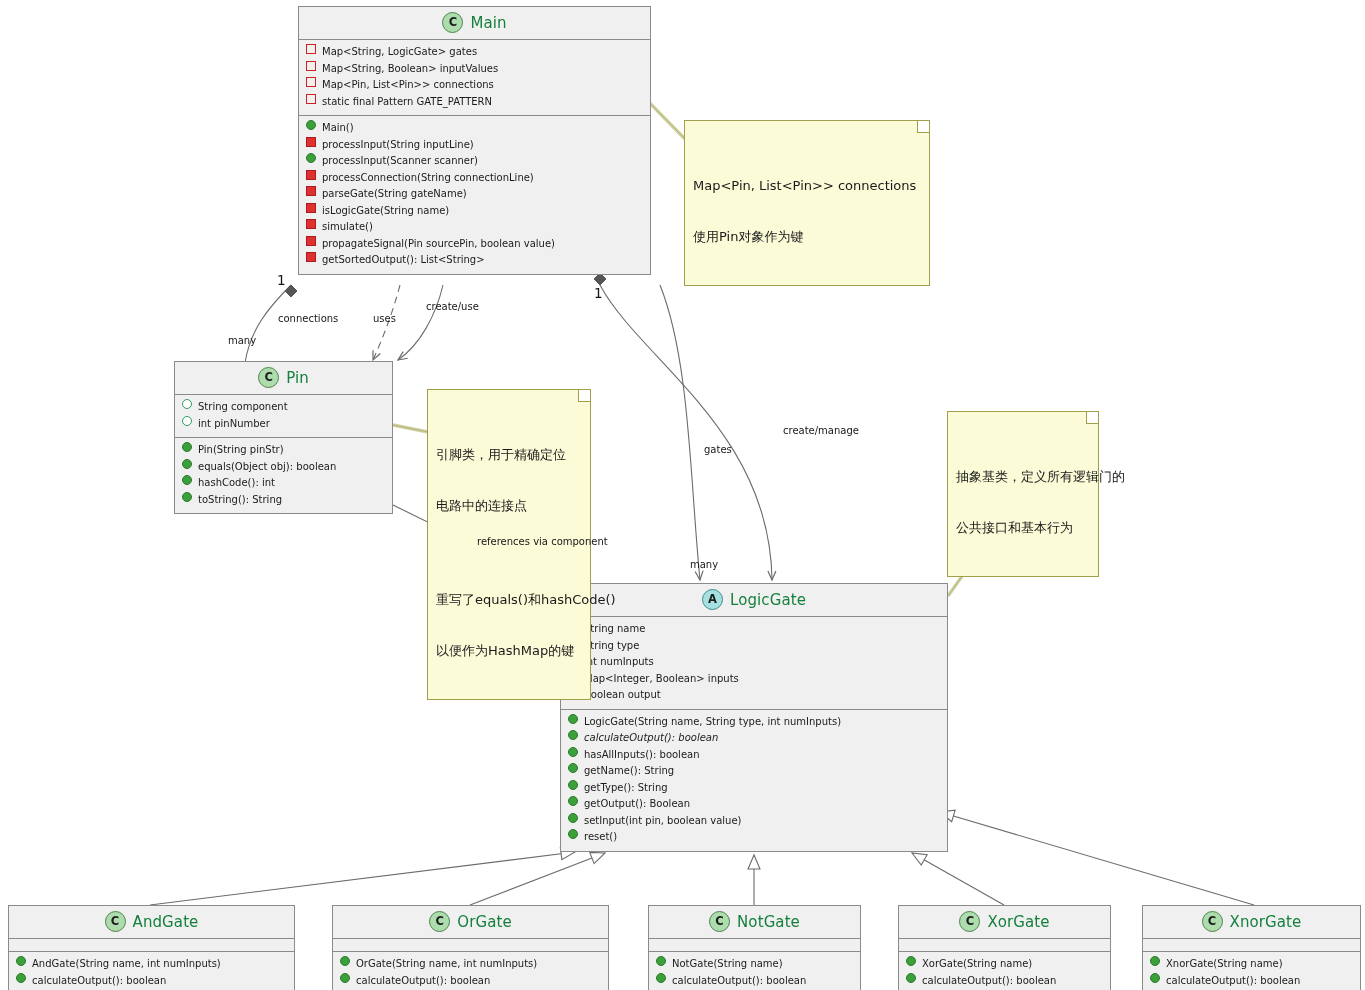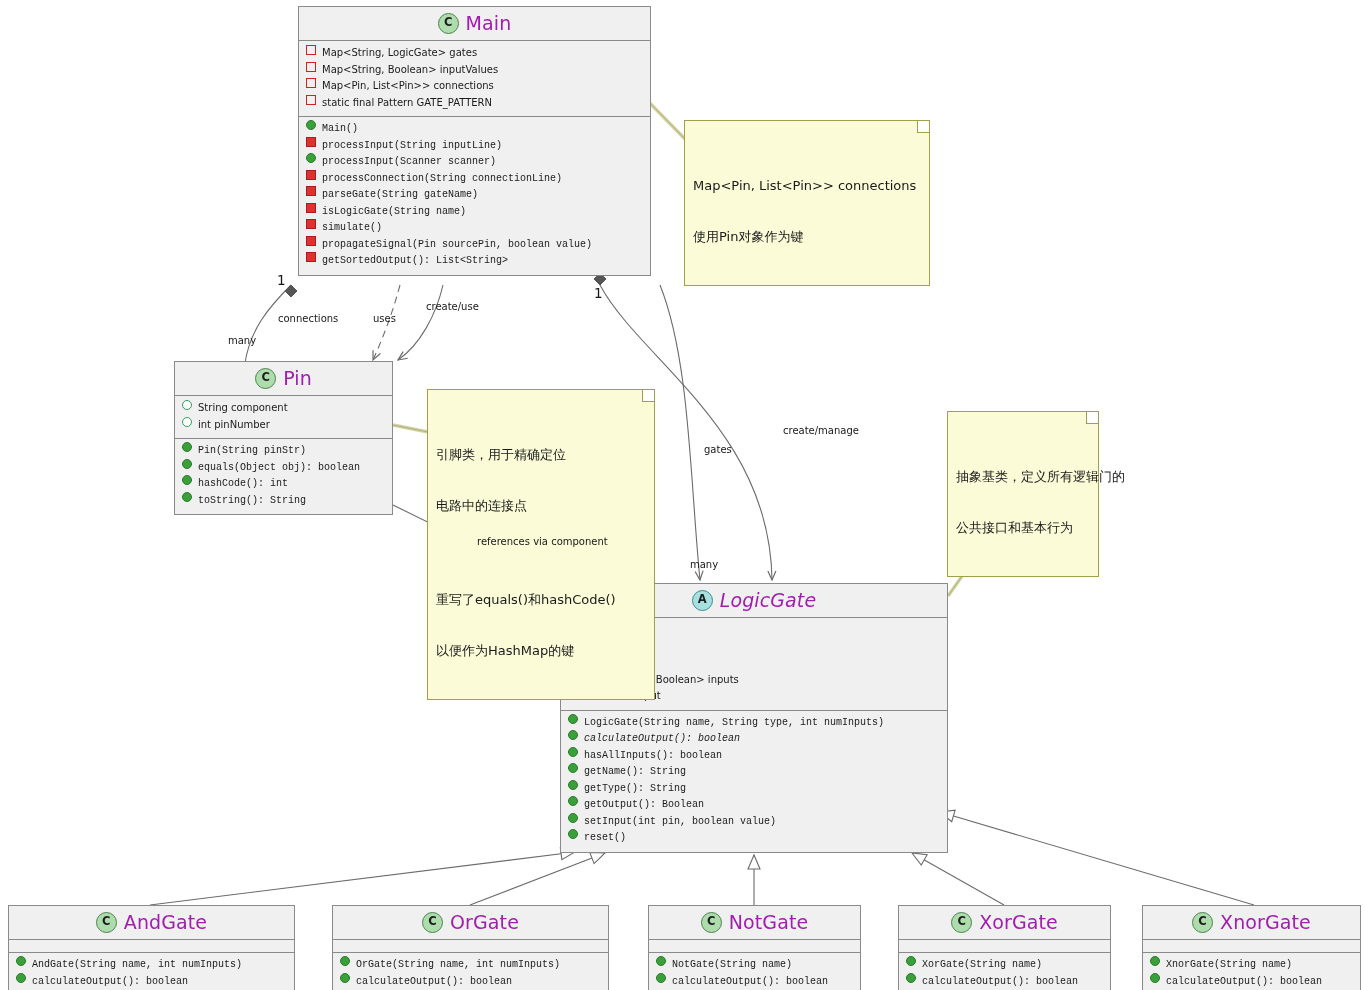--- a/index.html
+++ b/index.html
@@ -23,39 +23,39 @@
     box-sizing:border-box;
     box-shadow:0 0 0 0 rgba(0,0,0,0);
   }
   .cls .hdr{
     display:flex;align-items:center;justify-content:center;
     gap:7px;
     padding:5px 8px 6px 8px;
     border-bottom:1px solid #8a8a8a;
     background:#f0f0f0;
   }
-  .cls .hdr .title{font-size:19px;color:#a21caf;letter-spacing:.1px;}
-  .cls.abstract .hdr .title{font-style:italic;}
+  .cls .hdr .title{font-size:15px;color:#15803d;letter-spacing:.1px;}
+  .cls.abstract .hdr .title{}
   .badge{
     width:19px;height:19px;border-radius:50%;
     display:flex;align-items:center;justify-content:center;
     font-size:11.5px;font-weight:bold;
     color:#1d1d1d;
     border:1px solid #4f7a4f;
     flex:0 0 auto;
     line-height:1;
   }
   .badge.cbadge{background:#adddad;border-color:#4e824e;}
   .badge.abadge{background:#a6e0e0;border-color:#3f8c8c;}
 
   .compart{
     padding:4px 6px 5px 6px;
     border-bottom:1px solid #8a8a8a;
   }
-  .compart:last-child{border-bottom:none;font-family:Liberation Mono, monospace;}
+  .compart:last-child{border-bottom:none;}
   .compart.empty{padding:3px 6px;height:6px;}
   .row{
     display:flex;align-items:baseline;gap:6px;
     line-height:16.5px;
     white-space:nowrap;
     padding:0 1px;
   }
   .row .lbl{font-size:10px;color:#1a1a1a;}
   .row.italic .lbl{font-style:italic;}
 
@@ -425,21 +425,21 @@
         </div>
     </div>
   </div>
 
   <div class="note" id="note-connections" style="left:684px;top:120px;width:246px;">
     <span class="fold"></span>
     <span class="nline">Map&lt;Pin, List&lt;Pin&gt;&gt; connections</span>
     <span class="nline">使用Pin对象作为键</span>
   </div>
 
-  <div class="note" id="note-pin" style="left:427px;top:389px;width:228px;">
+  <div class="note" id="note-pin" style="left:427px;top:389px;width:164px;">
     <span class="fold"></span>
     <span class="nline">引脚类，用于精确定位</span>
     <span class="nline">电路中的连接点</span>
     <span class="nline blank"></span>
     <span class="nline">重写了equals()和hashCode()</span>
     <span class="nline">以便作为HashMap的键</span>
   </div>
 
   <div class="note" id="note-logicgate" style="left:947px;top:411px;width:152px;">
     <span class="fold"></span>

